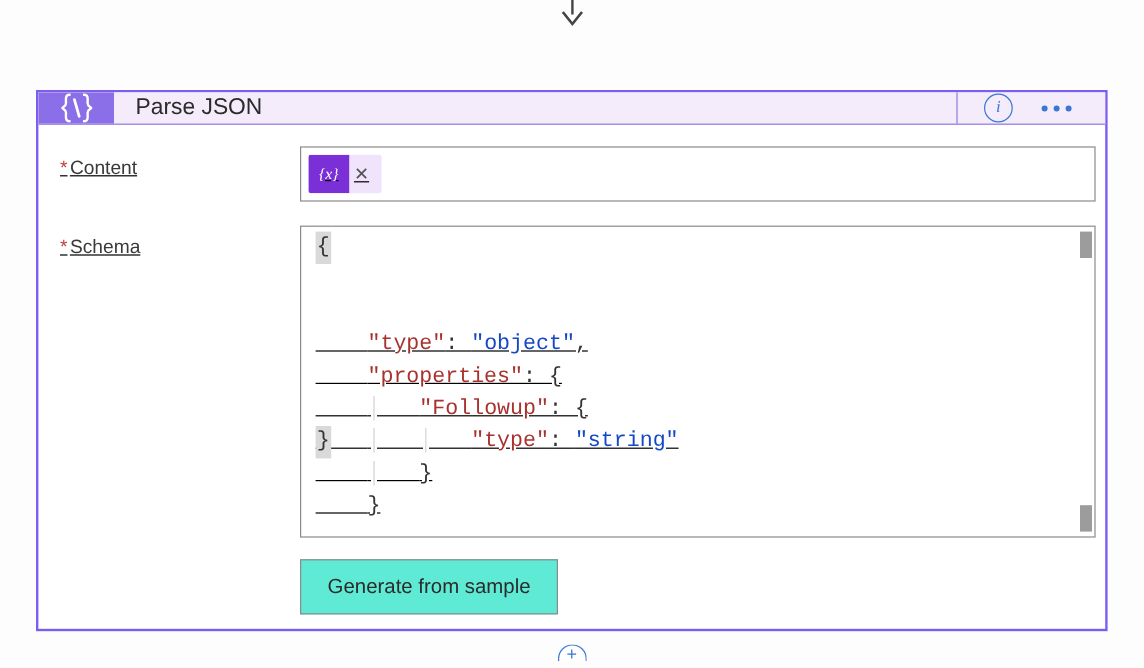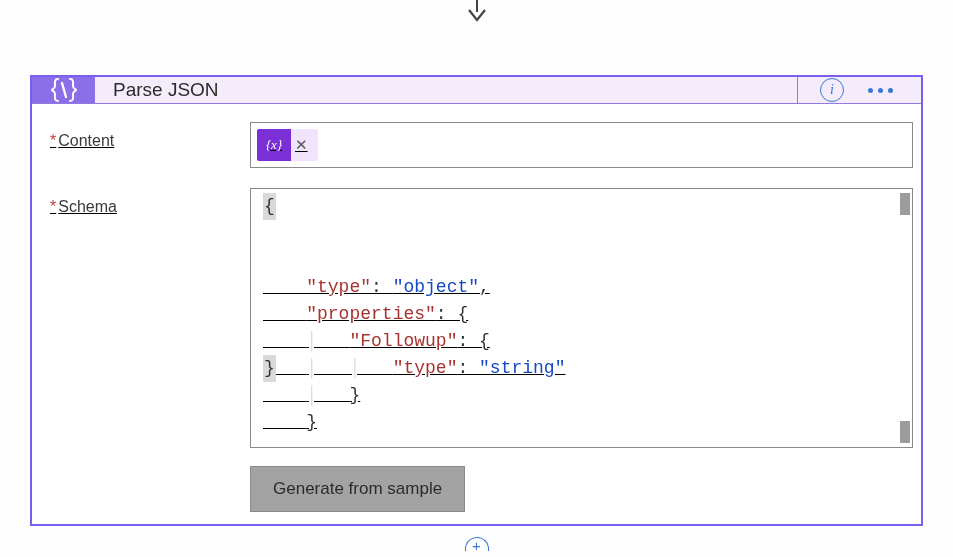--- a/index.html
+++ b/index.html
@@ -169,21 +169,21 @@
     position:absolute; right:2px; bottom:4px;
     width:10px; height:22px; background:#9c9c9c;
   }
   .k { color: #a8332e; }
   .s { color: #1647c7; }
   .p { color: #333; }
   .guide { color:#ddd; }
   .gen-btn {
     margin-top: 18px;
     border: 1px solid #8a8a8a;
-    background: #a3a3a3;
+    background: #5eead4;
     padding: 12px 22px;
     font-size: 17px;
     color: #2b2b2b;
     cursor: pointer;
   }
   .add-bottom {
     position: absolute;
     bottom: 6px;
     left: 50%;
     transform: translateX(-50%);

